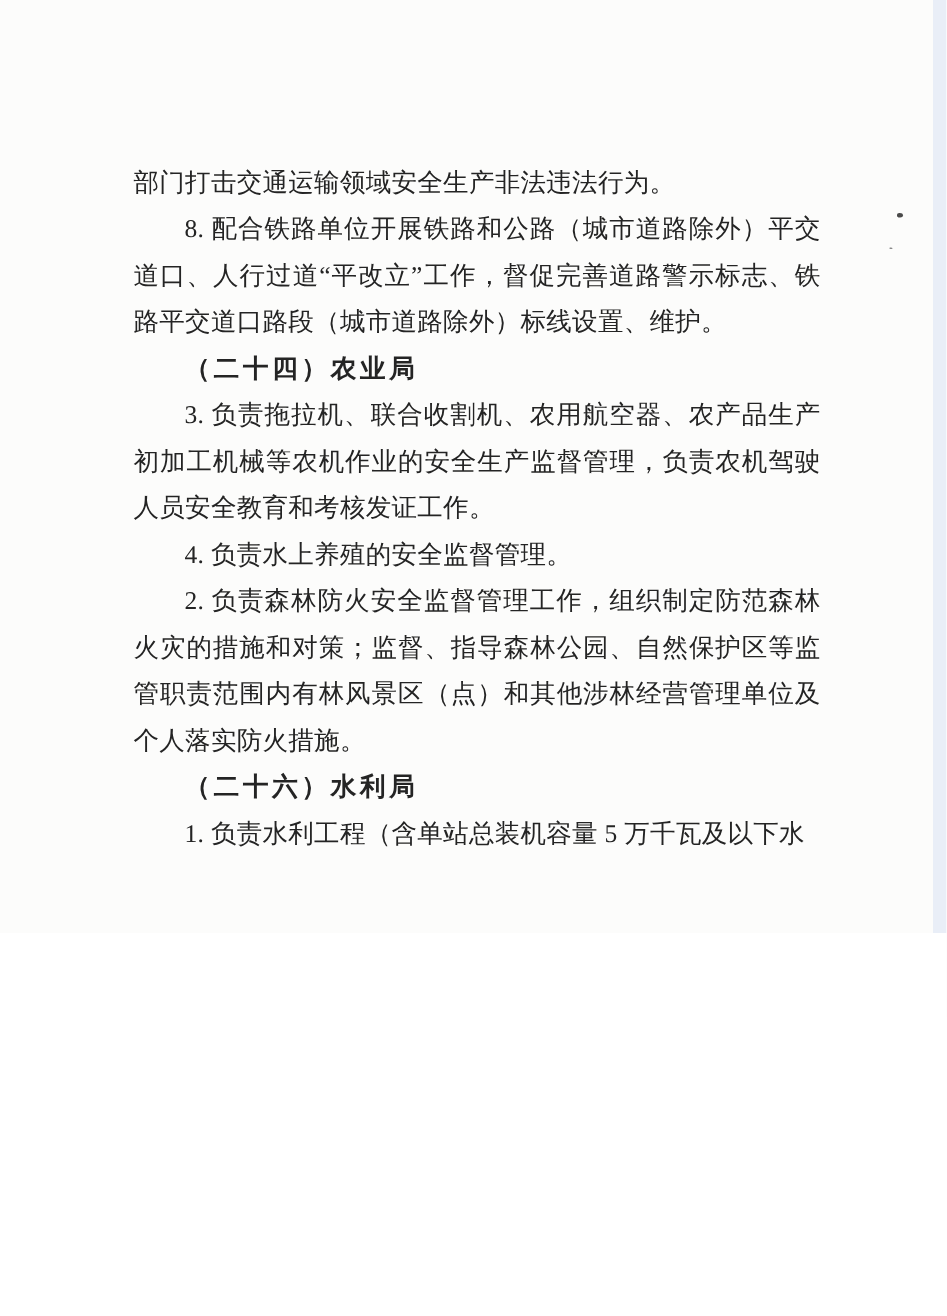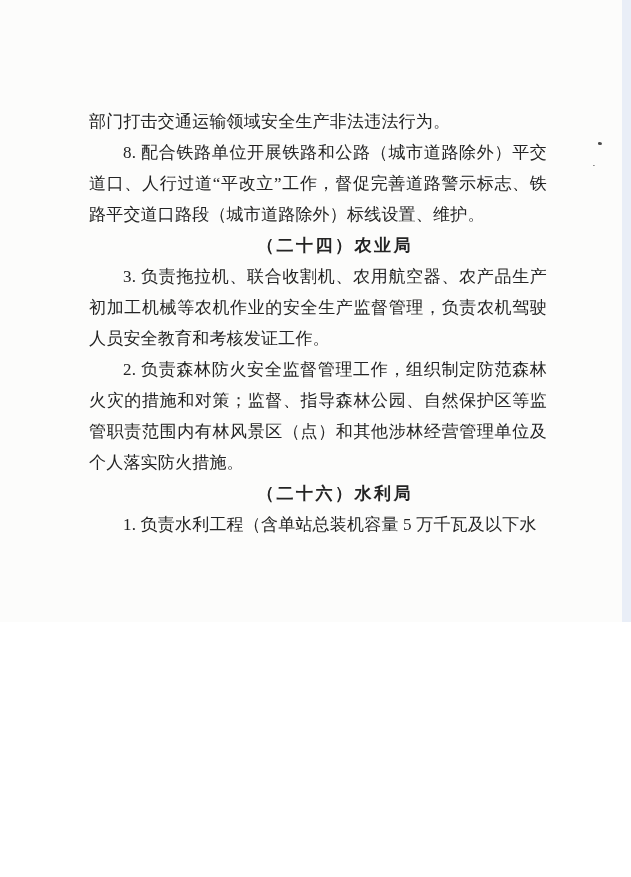--- a/index.html
+++ b/index.html
@@ -29,21 +29,21 @@
     margin: 0;
     font-size: 17px;
     line-height: 31px;
     text-align: justify;
     letter-spacing: 0.2px;
   }
   .content p.indent { text-indent: 2em; }
   .content p.heading {
     font-weight: bold;
     letter-spacing: 2.5px;
-    text-align: center;
+    text-align: left;
   }
   .footer {
     position: absolute;
     left: 106px; top: 785px;
     font-size: 21px;
     letter-spacing: 1.5px;
     color: #4c1d95;
     white-space: pre;
   }
   .scan-edge {
@@ -70,20 +70,21 @@
 </style>
 </head>
 <body>
 
 <div class="page">
   <div class="content">
       <p class="body">部门打击交通运输领域安全生产非法违法行为。</p>
       <p class="body indent">8. 配合铁路单位开展铁路和公路（城市道路除外）平交道口、人行过道“平改立”工作，督促完善道路警示标志、铁路平交道口路段（城市道路除外）标线设置、维护。</p>
       <p class="heading indent">（二十四）农业局</p>
       <p class="body indent">3. 负责拖拉机、联合收割机、农用航空器、农产品生产初加工机械等农机作业的安全生产监督管理，负责农机驾驶人员安全教育和考核发证工作。</p>
+      <p class="body indent">4. 负责水上养殖的安全监督管理。</p>
       <p class="body indent">2. 负责森林防火安全监督管理工作，组织制定防范森林火灾的措施和对策；监督、指导森林公园、自然保护区等监管职责范围内有林风景区（点）和其他涉林经营管理单位及个人落实防火措施。</p>
       <p class="heading indent">（二十六）水利局</p>
       <p class="body indent">1. 负责水利工程（含单站总装机容量 5 万千瓦及以下水</p>
     </div>
   <div class="footer">— 18 —</div>
   <div class="scan-edge"></div>
   <div class="scan-noise"></div>
 </div>
 
 </body></html>

